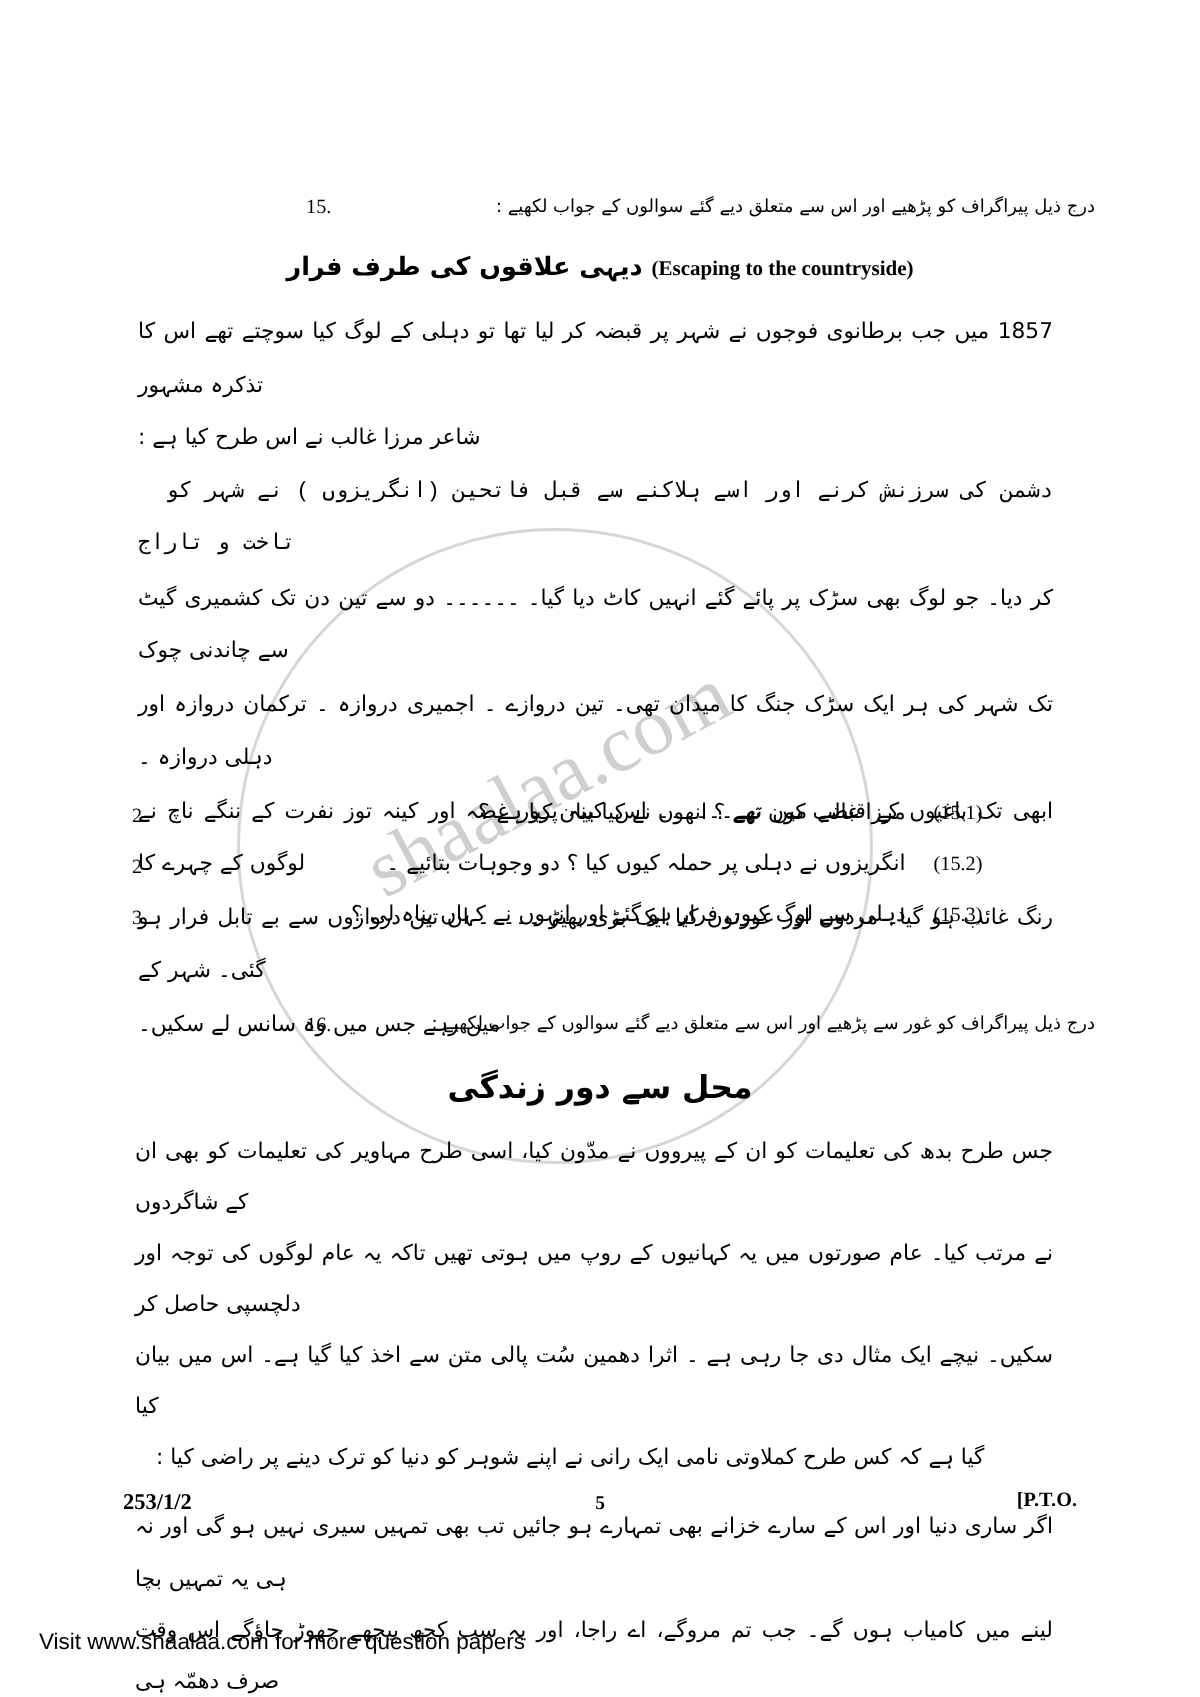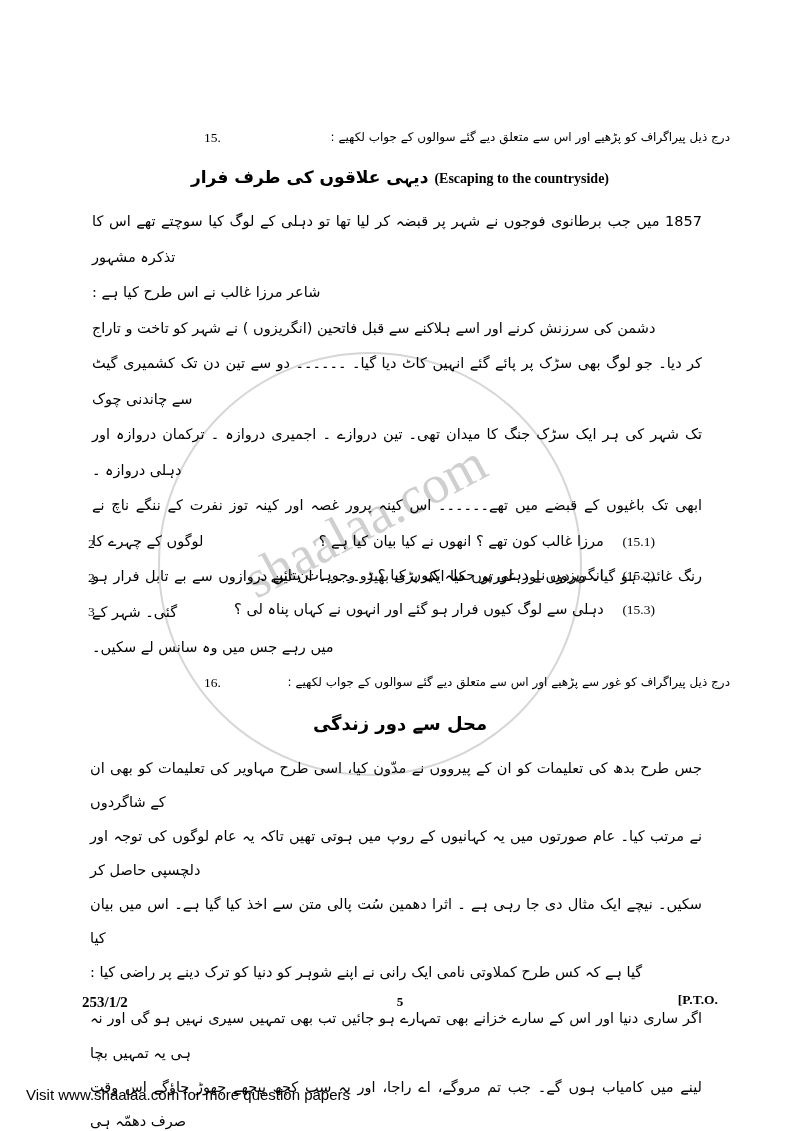--- a/index.html
+++ b/index.html
@@ -185,21 +185,21 @@
   <div class="stem urdu" style="top:126px;">درج ذیل پیراگراف کو پڑھیے اور اس سے متعلق دیے گئے سوالوں کے جواب لکھیے  :</div>
 
   <div class="heading" style="top:167px;">
     <span class="latin">(Escaping to the countryside)</span>
     <span>دیہی علاقوں کی طرف فرار</span>
   </div>
 
   <div class="para urdu" style="top:204px;">
     <div style="text-align:justify;">1857 میں جب برطانوی فوجوں نے شہر پر قبضہ کر لیا تھا تو دہلی کے لوگ کیا سوچتے تھے اس کا تذکرہ مشہور</div>
     <div style="text-align:right;">شاعر مرزا غالب نے اس طرح کیا ہے :</div>
-    <div style="text-align:left;">دشمن کی سرزنش کرنے اور اسے ہلاکنے سے قبل فاتحین (انگریزوں ) نے شہر کو تاخت و تاراج</div>
+    <div style="text-align:right;font-family:Liberation Mono, monospace;">دشمن کی سرزنش کرنے اور اسے ہلاکنے سے قبل فاتحین (انگریزوں ) نے شہر کو تاخت و تاراج</div>
     <div>کر دیا۔ جو لوگ بھی سڑک پر پائے گئے انہیں کاٹ دیا گیا۔ ۔۔۔۔۔۔ دو سے تین دن تک کشمیری گیٹ سے چاندنی چوک</div>
     <div>تک شہر کی ہر ایک سڑک جنگ کا میدان تھی۔ تین دروازے ۔ اجمیری دروازہ ۔ ترکمان دروازہ اور دہلی دروازہ ۔</div>
     <div>ابھی تک باغیوں کے قبضے میں تھے۔۔۔۔۔۔ اس کینہ پرور غصہ اور کینہ توز نفرت کے ننگے ناچ نے لوگوں کے چہرے کا</div>
     <div>رنگ غائب ہو گیا۔ مردوں اور عورتوں کیا ایک بڑی بھیڑ ۔۔۔۔۔ ان تین دروازوں سے بے تابل فرار ہو گئی۔ شہر کے</div>
     <div style="text-align:right;">میں رہے جس میں وہ سانس لے سکیں۔</div>
   </div>
 
   <div class="marks" style="left:88px; top:536px;">2</div>
   <div class="subq" style="right:145px; top:533px;">
     <span class="label">(15.1)</span>
@@ -215,29 +215,29 @@
   <div class="marks" style="left:88px; top:604px;">3</div>
   <div class="subq" style="right:145px; top:601px;">
     <span class="label">(15.3)</span>
     <span>دہلی سے لوگ کیوں فرار ہو گئے اور انہوں نے کہاں پناہ لی ؟</span>
   </div>
 
   <div class="qnum" style="left:204px; top:675px;">16.</div>
 
   <div class="stem urdu" style="top:671px;">درج ذیل پیراگراف کو غور سے پڑھیے اور اس سے متعلق دیے گئے سوالوں کے جواب لکھیے  :</div>
 
-  <div class="heading" style="top:713px; font-size:18px;">
+  <div class="heading" style="top:713px; font-size:21px;">
     <span>محل سے دور زندگی</span>
   </div>
 
   <div class="para2 urdu" style="top:751px;">
     <div>جس طرح بدھ کی تعلیمات کو ان کے پیرووں نے مدّون کیا، اسی طرح مہاویر کی تعلیمات کو بھی ان کے شاگردوں</div>
     <div>نے مرتب کیا۔ عام صورتوں میں یہ کہانیوں کے روپ میں ہوتی تھیں تاکہ یہ عام لوگوں کی توجہ اور دلچسپی حاصل کر</div>
     <div>سکیں۔ نیچے ایک مثال دی جا رہی ہے ۔ اثرا دھمین سُت پالی متن سے اخذ کیا گیا ہے۔ اس میں بیان کیا</div>
-    <div style="text-align:right;">گیا ہے کہ کس طرح کملاوتی نامی ایک رانی نے اپنے شوہر کو دنیا کو ترک دینے پر راضی کیا :</div>
+    <div style="text-align:right;margin-left:14px;">گیا ہے کہ کس طرح کملاوتی نامی ایک رانی نے اپنے شوہر کو دنیا کو ترک دینے پر راضی کیا :</div>
     <div style="height:12px;"></div>
     <div>اگر ساری دنیا اور اس کے سارے خزانے بھی تمہارے ہو جائیں تب بھی تمہیں سیری نہیں ہو گی اور نہ ہی یہ تمہیں بچا</div>
     <div>لینے میں کامیاب ہوں گے۔ جب تم مروگے، اے راجا، اور یہ سب کچھ پیچھے چھوڑ جاؤگے اس وقت صرف دھمّہ ہی</div>
   </div>
 
   <div class="footer-code">253/1/2</div>
   <div class="footer-page">5</div>
   <div class="footer-pto">[P.T.O.</div>
   <div class="visit-line">Visit www.shaalaa.com for more question papers</div>
 

